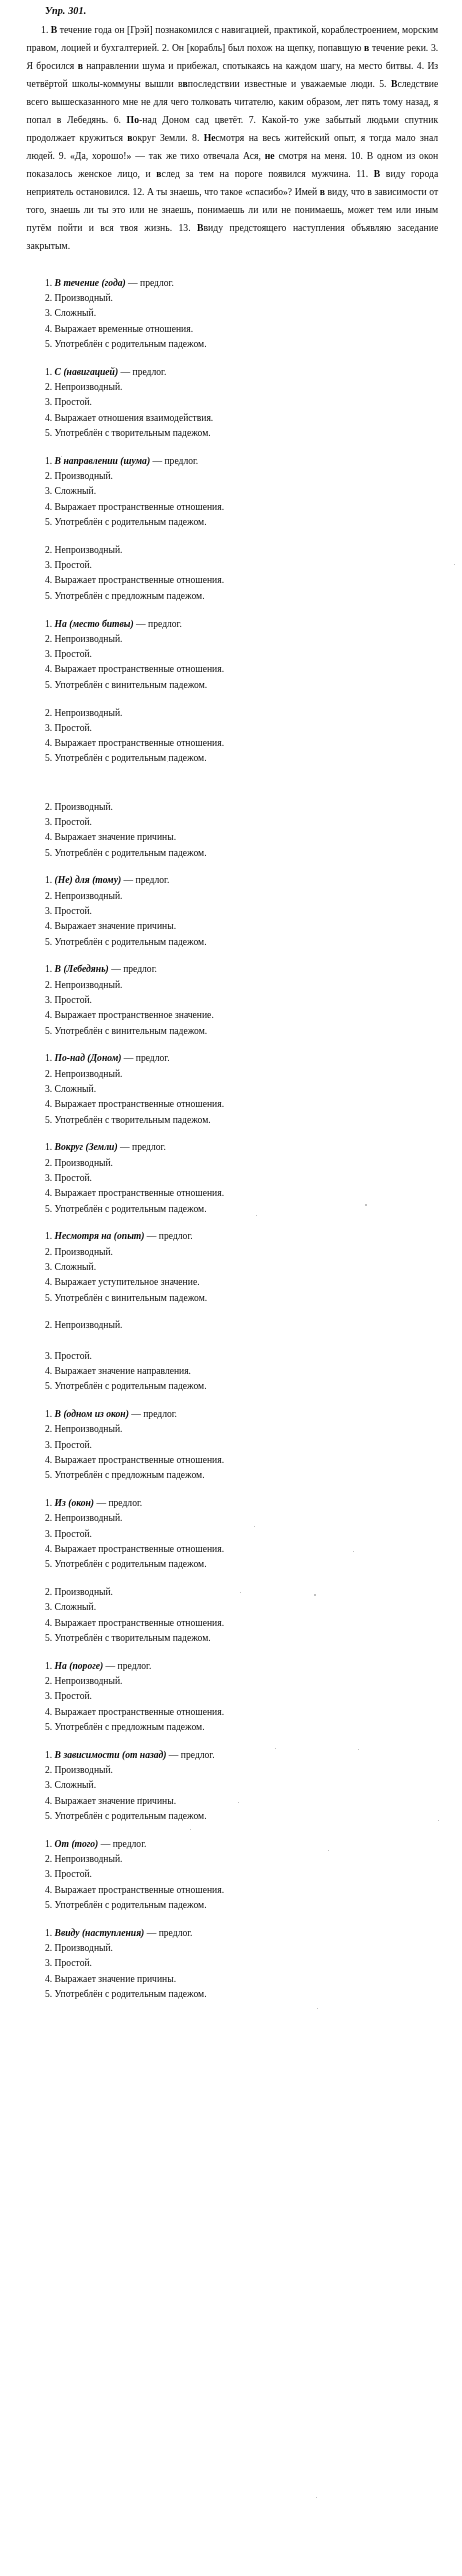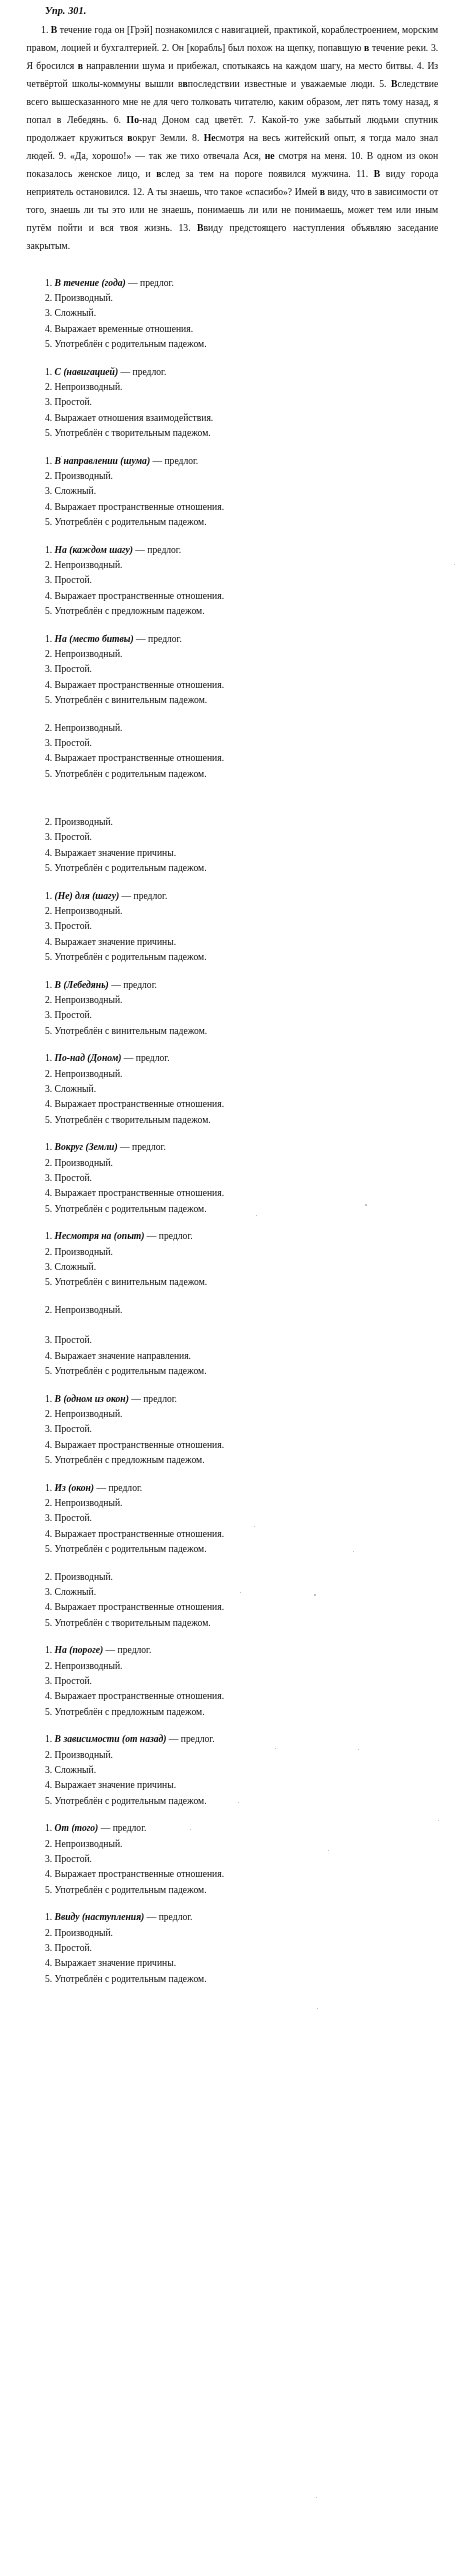--- a/index.html
+++ b/index.html
@@ -98,21 +98,20 @@
         <li class="analysis-line"><span class="num">5. </span><span>Употреблён с творительным падежом.</span></li>
       </ul>
       <ul class="block">
         <li class="analysis-line"><span class="num">1. </span><em>В направлении</em><em> (шума)</em><span class="plain"> — предлог.</span></li>
         <li class="analysis-line"><span class="num">2. </span><span>Производный.</span></li>
         <li class="analysis-line"><span class="num">3. </span><span>Сложный.</span></li>
         <li class="analysis-line"><span class="num">4. </span><span>Выражает пространственные отношения.</span></li>
         <li class="analysis-line"><span class="num">5. </span><span>Употреблён с родительным падежом.</span></li>
       </ul>
       <ul class="block">
-        <li class="analysis-line"><span class="num">1. </span><em>На</em><em> (каждом шагу)</em><span class="plain"> — предлог.</span></li>
         <li class="analysis-line"><span class="num">2. </span><span>Непроизводный.</span></li>
         <li class="analysis-line"><span class="num">3. </span><span>Простой.</span></li>
         <li class="analysis-line"><span class="num">4. </span><span>Выражает пространственные отношения.</span></li>
         <li class="analysis-line"><span class="num">5. </span><span>Употреблён с предложным падежом.</span></li>
       </ul>
       <ul class="block">
         <li class="analysis-line"><span class="num">1. </span><em>На</em><em> (место битвы)</em><span class="plain"> — предлог.</span></li>
         <li class="analysis-line"><span class="num">2. </span><span>Непроизводный.</span></li>
         <li class="analysis-line"><span class="num">3. </span><span>Простой.</span></li>
         <li class="analysis-line"><span class="num">4. </span><span>Выражает пространственные отношения.</span></li>
@@ -124,50 +123,52 @@
         <li class="analysis-line"><span class="num">4. </span><span>Выражает пространственные отношения.</span></li>
         <li class="analysis-line"><span class="num">5. </span><span>Употреблён с родительным падежом.</span></li>
       </ul>
       <ul class="block big-gap-before">
         <li class="analysis-line"><span class="num">2. </span><span>Производный.</span></li>
         <li class="analysis-line"><span class="num">3. </span><span>Простой.</span></li>
         <li class="analysis-line"><span class="num">4. </span><span>Выражает значение причины.</span></li>
         <li class="analysis-line"><span class="num">5. </span><span>Употреблён с родительным падежом.</span></li>
       </ul>
       <ul class="block">
-        <li class="analysis-line"><span class="num">1. </span><em>(Не) для</em><em> (шагу)</em><span class="plain"> — предлог.</span></li>
+        <li class="analysis-line"><span class="num">1. </span><em>(Не) для</em><em> (тому)</em><span class="plain"> — предлог.</span></li>
         <li class="analysis-line"><span class="num">2. </span><span>Непроизводный.</span></li>
         <li class="analysis-line"><span class="num">3. </span><span>Простой.</span></li>
         <li class="analysis-line"><span class="num">4. </span><span>Выражает значение причины.</span></li>
         <li class="analysis-line"><span class="num">5. </span><span>Употреблён с родительным падежом.</span></li>
       </ul>
       <ul class="block">
         <li class="analysis-line"><span class="num">1. </span><em>В</em><em> (Лебедянь)</em><span class="plain"> — предлог.</span></li>
         <li class="analysis-line"><span class="num">2. </span><span>Непроизводный.</span></li>
         <li class="analysis-line"><span class="num">3. </span><span>Простой.</span></li>
+        <li class="analysis-line"><span class="num">4. </span><span>Выражает пространственное значение.</span></li>
         <li class="analysis-line"><span class="num">5. </span><span>Употреблён с винительным падежом.</span></li>
       </ul>
       <ul class="block">
         <li class="analysis-line"><span class="num">1. </span><em>По-над</em><em> (Доном)</em><span class="plain"> — предлог.</span></li>
         <li class="analysis-line"><span class="num">2. </span><span>Непроизводный.</span></li>
         <li class="analysis-line"><span class="num">3. </span><span>Сложный.</span></li>
         <li class="analysis-line"><span class="num">4. </span><span>Выражает пространственные отношения.</span></li>
         <li class="analysis-line"><span class="num">5. </span><span>Употреблён с творительным падежом.</span></li>
       </ul>
       <ul class="block">
         <li class="analysis-line"><span class="num">1. </span><em>Вокруг</em><em> (Земли)</em><span class="plain"> — предлог.</span></li>
         <li class="analysis-line"><span class="num">2. </span><span>Производный.</span></li>
         <li class="analysis-line"><span class="num">3. </span><span>Простой.</span></li>
         <li class="analysis-line"><span class="num">4. </span><span>Выражает пространственные отношения.</span></li>
         <li class="analysis-line"><span class="num">5. </span><span>Употреблён с родительным падежом.</span></li>
       </ul>
       <ul class="block">
         <li class="analysis-line"><span class="num">1. </span><em>Несмотря на</em><em> (опыт)</em><span class="plain"> — предлог.</span></li>
         <li class="analysis-line"><span class="num">2. </span><span>Производный.</span></li>
         <li class="analysis-line"><span class="num">3. </span><span>Сложный.</span></li>
+        <li class="analysis-line"><span class="num">4. </span><span>Выражает уступительное значение.</span></li>
         <li class="analysis-line"><span class="num">5. </span><span>Употреблён с винительным падежом.</span></li>
       </ul>
       <ul class="block">
         <li class="analysis-line"><span class="num">2. </span><span>Непроизводный.</span></li>
         <li class="analysis-line line-gap-before"><span class="num">3. </span><span>Простой.</span></li>
         <li class="analysis-line"><span class="num">4. </span><span>Выражает значение направления.</span></li>
         <li class="analysis-line"><span class="num">5. </span><span>Употреблён с родительным падежом.</span></li>
       </ul>
       <ul class="block">
         <li class="analysis-line"><span class="num">1. </span><em>В</em><em> (одном из окон)</em><span class="plain"> — предлог.</span></li>

